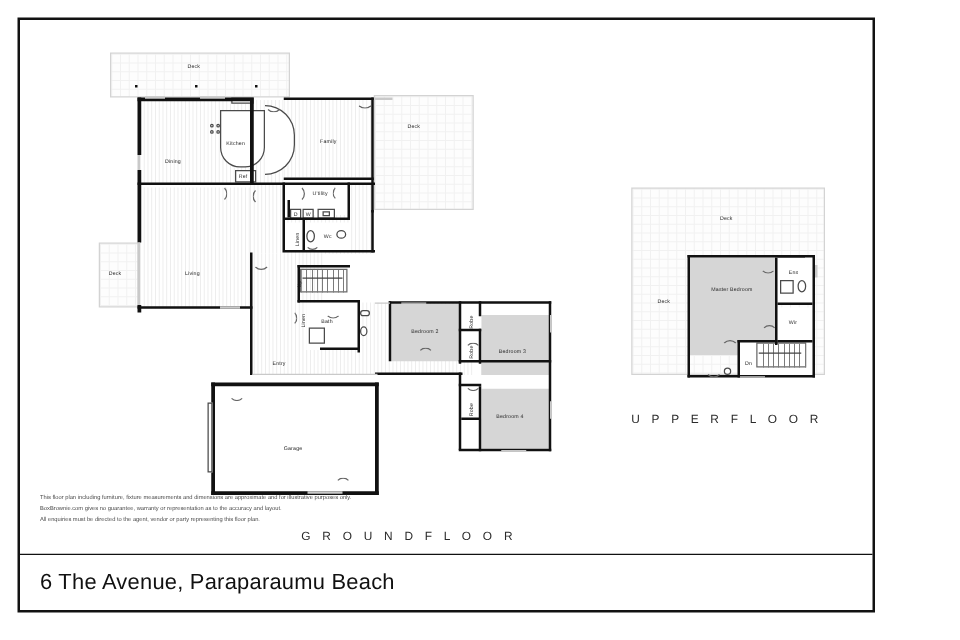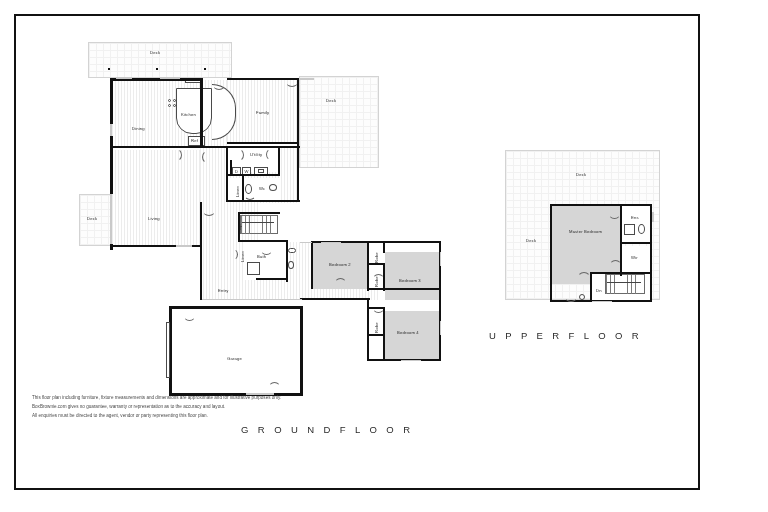--- a/index.html
+++ b/index.html
@@ -258,25 +258,28 @@
       <div class="wall" style="left:606px;top:188px;width:22px;height:2.2px;"></div>
 
       <div class="door" style="left:592px;top:190px;width:13px;height:13px;border-color:transparent transparent #666 transparent;"></div>
       <div class="door" style="left:593px;top:244px;width:13px;height:13px;border-color:#666 transparent transparent transparent;"></div>
       <div class="door" style="left:561px;top:256px;width:14px;height:14px;border-color:#666 transparent transparent transparent;"></div>
       <div class="door" style="left:548px;top:272px;width:14px;height:14px;border-color:transparent transparent #666 transparent;"></div>
       <div class="fx r" style="left:563px;top:278px;width:6px;height:6px;"></div>
       <div class="glassline" style="left:576px;top:284.6px;width:20px;height:1.6px;"></div>
       <div class="glassline" style="left:636px;top:196px;width:1.6px;height:10px;"></div>
 
-      <div class="floortitle" style="left:473px;top:314px;text-align:right;">U P P E R   F L O O R</div>
+      <div class="floortitle" style="left:489px;top:314px;text-align:right;">U P P E R   F L O O R</div>
     </div>
 
   </div>
 
   <div id="disclaimer">
     <div>This floor plan including furniture, fixture measurements and dimensions are approximate and for illustrative purposes only.</div>
     <div>BoxBrownie.com gives no guarantee, warranty or representation as to the accuracy and layout.</div>
     <div>All enquiries must be directed to the agent, vendor or party representing this floor plan.</div>
   </div>
 
+  <div id="addrbar">
+    <div id="address">6 The Avenue, Paraparaumu Beach</div>
+  </div>
 
 </div>
 
 </body></html>

